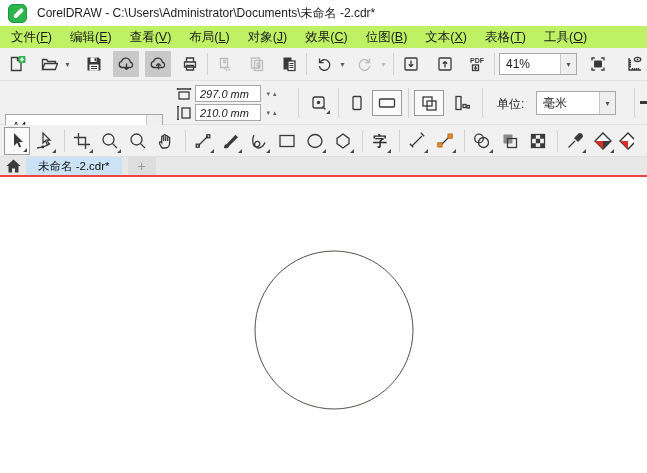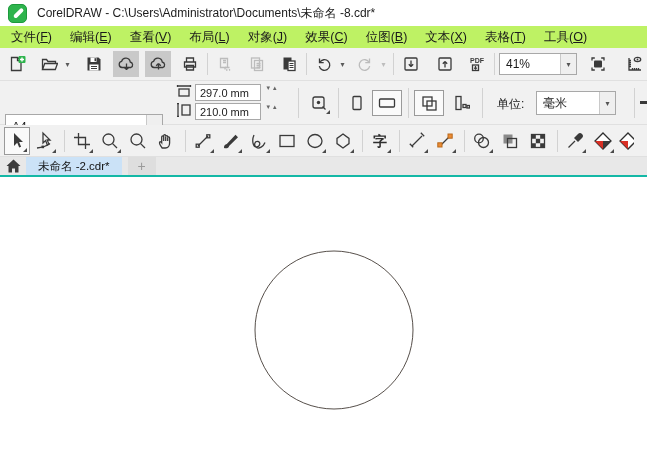--- a/index.html
+++ b/index.html
@@ -40,59 +40,59 @@
     display:flex; align-items:center; font-size:12px; }
   .combo .val { flex:1; padding-left:6px; }
   .combo .arr { width:16px; height:100%; background:#efefef; border-left:1px solid #c9c9c9;
     display:flex; align-items:center; justify-content:center; font-size:8px; color:#555; }
   
   .propbar { top:81px; height:44px; }
   .propbar > * { position:absolute; }
   .psep { width:1px; height:30px; background:#d2d2d2; top:7px; }
   .pagesize-combo { left:5px; top:9px; width:158px; height:25px;margin-top:24px; }
   .dims { left:176px; top:3px; width:118px; }
-  .dimrow { display:flex; height:19px; }
+  .dimrow { display:flex; align-items:center; height:19px;font-style:italic; }
   .dimicon { width:16px; height:14px; margin-right:3px; flex:0 0 auto; }
   .dimfield { width:66px; height:17px; background:#fff; border:1px solid #a8a8a8;
     font-size:11px; padding-left:4px; display:flex; align-items:center; }
   .spin { width:24px; font-size:7px; color:#666; letter-spacing:3px; text-align:center; }
   .pbtn { width:26px; height:26px; top:9px; display:flex; align-items:center;
     justify-content:center; position:absolute; }
   .pbtn.selbox { border:1px solid #9a9a9a; background:#fafafa; }
   .units-label { left:497px; top:15px; font-size:12px; }
   .units-combo { left:536px; top:10px; width:80px; height:24px; }
   .frag { left:640px; top:20px; width:10px; height:3px; background:#3a3a3a; }
   
   .toolbox { top:125px; height:32px; padding-left:4px; }
   .xbtn { width:26px; height:28px; display:flex; align-items:center; justify-content:center;
     position:relative; flex:0 0 auto; margin-right:2px; }
   .xbtn.selbox { border:1px solid #9a9a9a; background:#fafafa; }
   .textglyph { font-size:14px; font-weight:bold; color:#2e2e2e; line-height:1; }
   
   .tabbar { position:absolute; top:157px; left:0; width:647px; height:20px;
-    background:#e8e8e8; border-bottom:2px solid #14b8a6; display:flex; align-items:stretch; }
+    background:#e8e8e8; border-bottom:2px solid #ef4444; display:flex; align-items:stretch; }
   .home-btn { width:26px; display:flex; align-items:center; justify-content:center; }
   .doc-tab { background:#cbe2f7; padding:0 12px; display:flex; align-items:center;
     font-size:11.5px; color:#111; white-space:nowrap; }
   .newtab-btn { width:28px; margin-left:6px; display:flex; align-items:center;
     justify-content:center; color:#9a9a9a; font-size:14px; background:#dedede; }
   
   .canvas { position:absolute; top:177px; left:0; width:647px; height:296px; background:#fff; }
 </style>
 </head>
 <body>
 
 <div class="app">
 
   <div class="titlebar">
     <svg class="logo" viewBox="0 0 19 19">
       <rect x="0.5" y="0.5" width="18" height="18" rx="4.5" fill="#2eb44d" stroke="#1d9a3c"></rect>
       <rect x="8" y="2.5" width="4" height="12" rx="2" fill="#ffffff" transform="rotate(45 9.5 9.5)"></rect>
     </svg>
-    <span class="title-text">CorelDRAW - C:\Users\Administrator\Documents\未命名 -8.cdr*</span>
+    <span class="title-text">CorelDRAW - C:\Users\Administrator\Documents\未命名 -2.cdr*</span>
   </div>
 
   <div class="menubar">
     <div class="menu-item"><span>文件(</span><u>F</u><span>)</span></div>
     <div class="menu-item"><span>编辑(</span><u>E</u><span>)</span></div>
     <div class="menu-item"><span>查看(</span><u>V</u><span>)</span></div>
     <div class="menu-item"><span>布局(</span><u>L</u><span>)</span></div>
     <div class="menu-item"><span>对象(</span><u>J</u><span>)</span></div>
     <div class="menu-item"><span>效果(</span><u>C</u><span>)</span></div>
     <div class="menu-item"><span>位图(</span><u>B</u><span>)</span></div>

